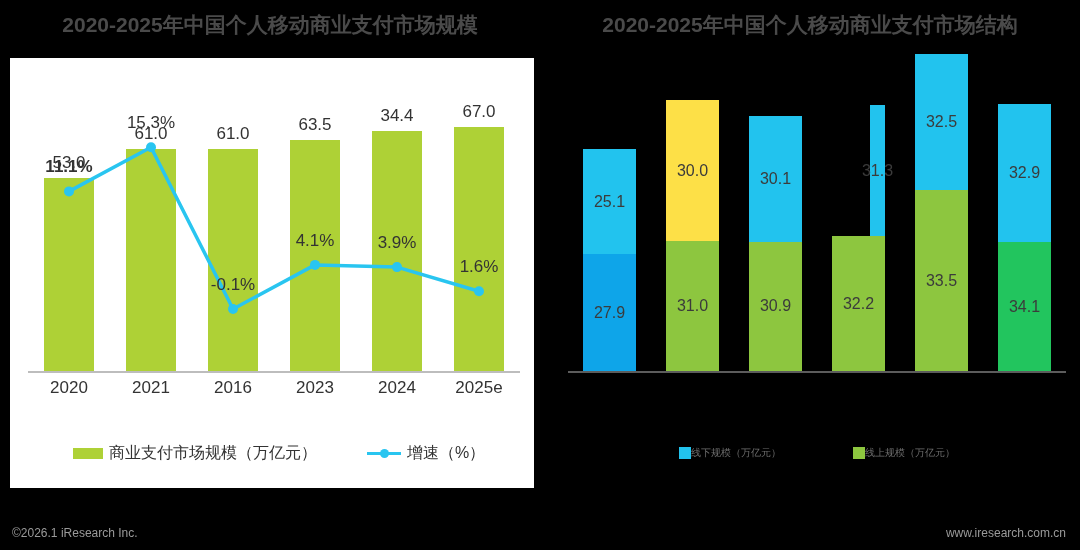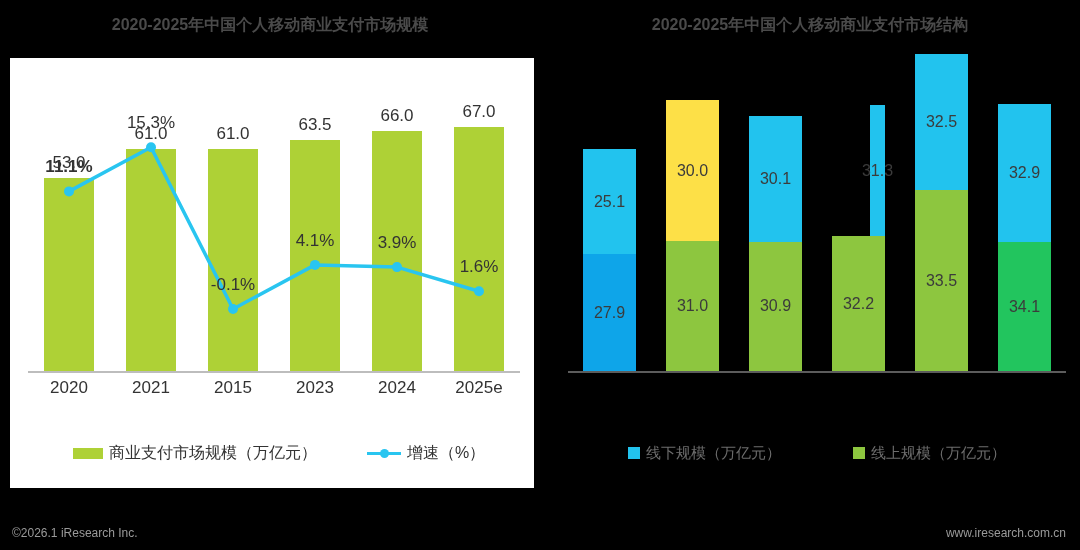--- a/index.html
+++ b/index.html
@@ -8,21 +8,21 @@
     background:#000;
     font-family:"Liberation Sans","DejaVu Sans",sans-serif;
     overflow:hidden;
     position:relative;
   }
   .stage{position:absolute;left:0;top:0;width:1080px;height:550px;}
 
   
   .title{
     position:absolute;top:8px;height:34px;line-height:34px;
-    font-size:16px;font-weight:bold;color:#4a4a4a;
+    font-size:21px;font-weight:bold;color:#4a4a4a;
     letter-spacing:0px;white-space:nowrap;text-align:center;
   }
   #title-left{left:0;width:540px;}
   #title-right{left:540px;width:540px;}
 
   
   #left-card{
     position:absolute;left:10px;top:58px;width:524px;height:430px;
     background:#ffffff;
   }
@@ -59,21 +59,21 @@
   .rbars{position:absolute;left:8px;top:20px;width:498px;height:293px;display:flex;align-items:flex-end;}
   .rbar-slot{flex:1 1 0;height:100%;display:flex;flex-direction:column;justify-content:flex-end;align-items:center;}
   .rstack{width:64%;display:flex;flex-direction:column;}
   .seg-blue{background:#22c3ee;display:flex;align-items:center;justify-content:center;}
   .seg-green{background:#8dc63f;display:flex;align-items:center;justify-content:center;}
   .seg-val{font-size:16px;color:#3b3b3b;}
   #right-legend{
     position:absolute;left:8px;top:380px;width:498px;height:30px;
     display:flex;justify-content:center;align-items:center;gap:72px;
   }
-  .rlg-item{display:flex;align-items:center;gap:6px;font-size:15px;color:#6d6d6d;white-space:nowrap;}
+  .rlg-item{display:flex;align-items:center;font-size:10px;color:#6d6d6d;white-space:nowrap;}
   .sw{width:12px;height:12px;display:inline-block;}
   .sw-blue{background:#22c3ee;}
   .sw-green{background:#8dc63f;}
 
   
   #footer{position:absolute;left:0;top:520px;width:1080px;height:30px;}
   #footer-left{position:absolute;left:12px;top:6px;font-size:12px;color:#9a9a9a;}
   #footer-right{position:absolute;right:14px;top:6px;font-size:12px;color:#9a9a9a;}
 </style>
 </head>
@@ -98,21 +98,21 @@
           </div>
           <div class="lbar-slot">
             <div class="lbar-val">61.0</div>
             <div class="lbar" style="background: rgb(174, 209, 54); height: 222.04px;"></div>
           </div>
           <div class="lbar-slot">
             <div class="lbar-val">63.5</div>
             <div class="lbar" style="background: rgb(174, 209, 54); height: 231.14px;"></div>
           </div>
           <div class="lbar-slot">
-            <div class="lbar-val">66.0</div>
+            <div class="lbar-val">34.4</div>
             <div class="lbar" style="background: rgb(174, 209, 54); height: 240.24px;"></div>
           </div>
           <div class="lbar-slot">
             <div class="lbar-val">67.0</div>
             <div class="lbar" style="background: rgb(174, 209, 54); height: 243.88px;"></div>
           </div>
         </div>
 
       <svg id="line-svg" viewBox="0 0 492 273" preserveAspectRatio="none">
           <polyline points="41.0,93.4 123.0,49.3 205.0,211.0 287.0,166.9 369.0,169.1 451.0,193.2" fill="none" stroke="#29c5f0" stroke-width="3.5" stroke-linejoin="round" stroke-linecap="round" vector-effect="non-scaling-stroke"></polyline>
@@ -130,21 +130,21 @@
           <div class="pct-label" style="left: 305px; top: 192.95px;">4.1%</div>
           <div class="pct-label" style="left: 387px; top: 195.05px;">3.9%</div>
           <div class="pct-label" style="left: 469px; top: 219.2px;">1.6%</div>
         </div>
 
       <div id="left-axis"></div>
 
       <div class="lxlabels" id="left-xlabels">
           <div class="lxlabel">2020</div>
           <div class="lxlabel">2021</div>
-          <div class="lxlabel">2015</div>
+          <div class="lxlabel">2016</div>
           <div class="lxlabel">2023</div>
           <div class="lxlabel">2024</div>
           <div class="lxlabel">2025e</div>
         </div>
 
       <div id="left-legend">
         <div class="lg-item">
           <span class="lg-swatch-bar"></span>
           <span>商业支付市场规模（万亿元）</span>
         </div>

